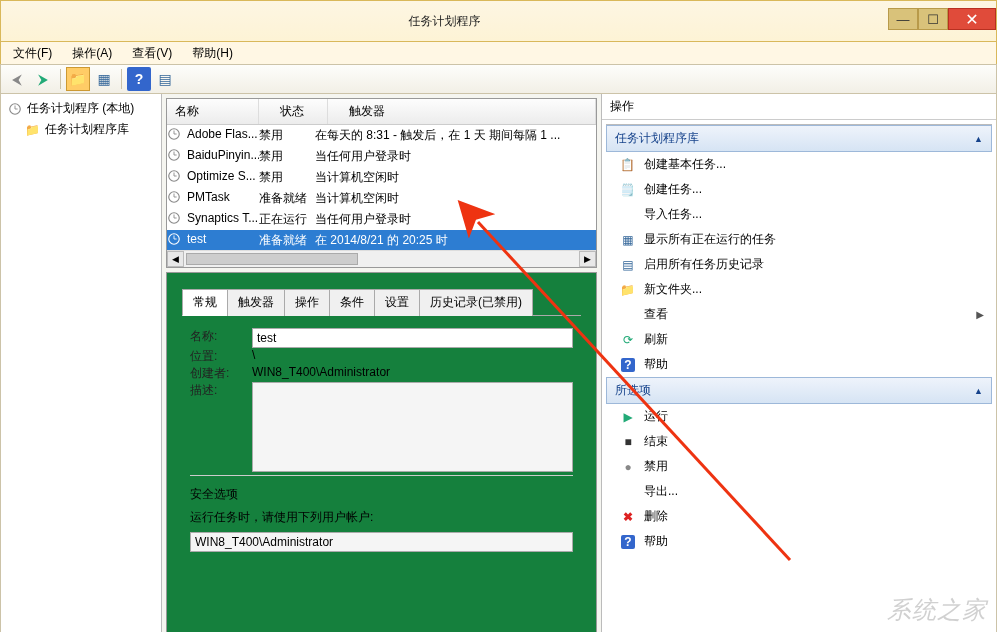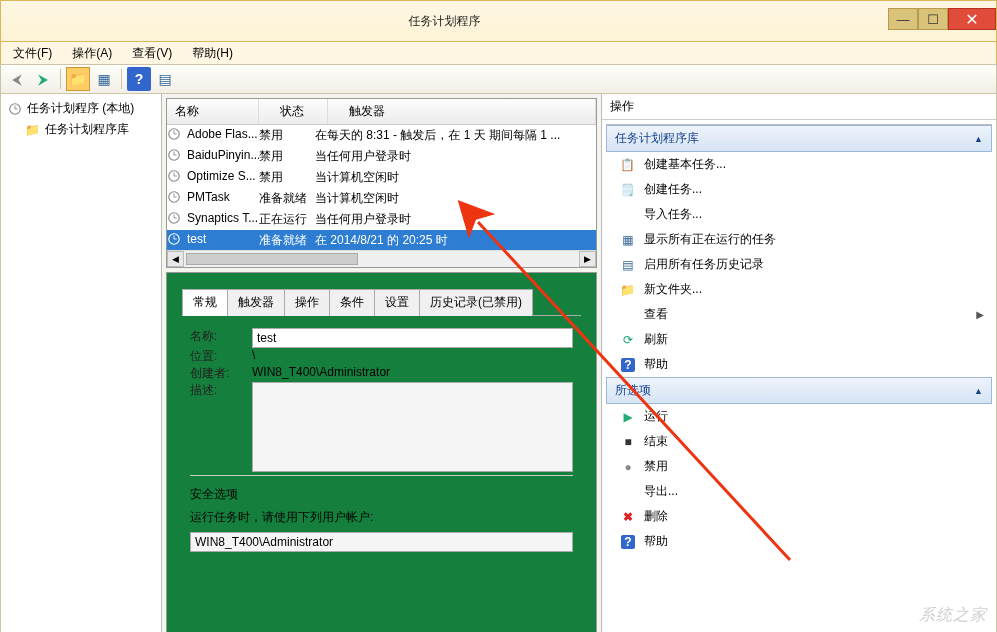--- a/index.html
+++ b/index.html
@@ -67,21 +67,21 @@
 .section-bar { background: linear-gradient(#eef3fb, #d6e4f4); border: 1px solid #9db8d9; padding: 4px 8px; color: #15428b; display: flex; align-items: center; justify-content: space-between; }
 .section-bar .tri { font-size: 9px; color: #15428b; }
 .action-item { display: flex; align-items: center; gap: 8px; padding: 4px 8px 4px 14px; }
 .action-item .aicon { width: 16px; height: 16px; display: inline-flex; align-items: center; justify-content: center; font-size: 13px; }
 .action-item .chev { margin-left: auto; font-size: 10px; color: #555; }
 
 
 .arrow-svg { position: absolute; top: 0; left: 0; pointer-events: none; }
 
 .clock-icon { width: 14px; height: 14px; }
-.watermark { position: absolute; right: 10px; bottom: 6px; color: rgba(120,120,120,0.35); font-size: 16px; font-style: italic; letter-spacing: 1px; }
+.watermark { position: absolute; right: 10px; bottom: 6px; color: rgba(120,120,120,0.35); font-size: 24px; font-style: italic; letter-spacing: 1px; }
 </style>
 </head>
 <body>
 
 <div class="titlebar">
   <div class="title">任务计划程序</div>
   <div class="controls">
     <div class="btn min">—</div>
     <div class="btn max">☐</div>
     <div class="btn close">✕</div>

